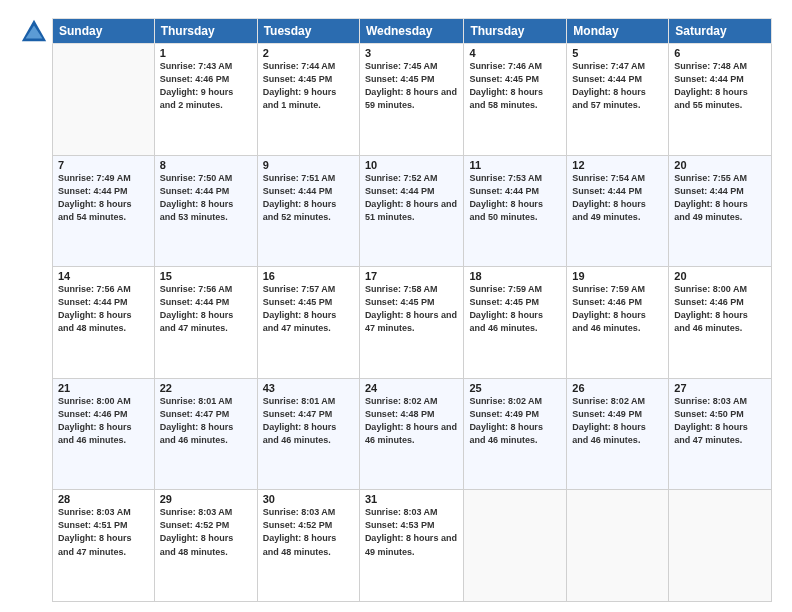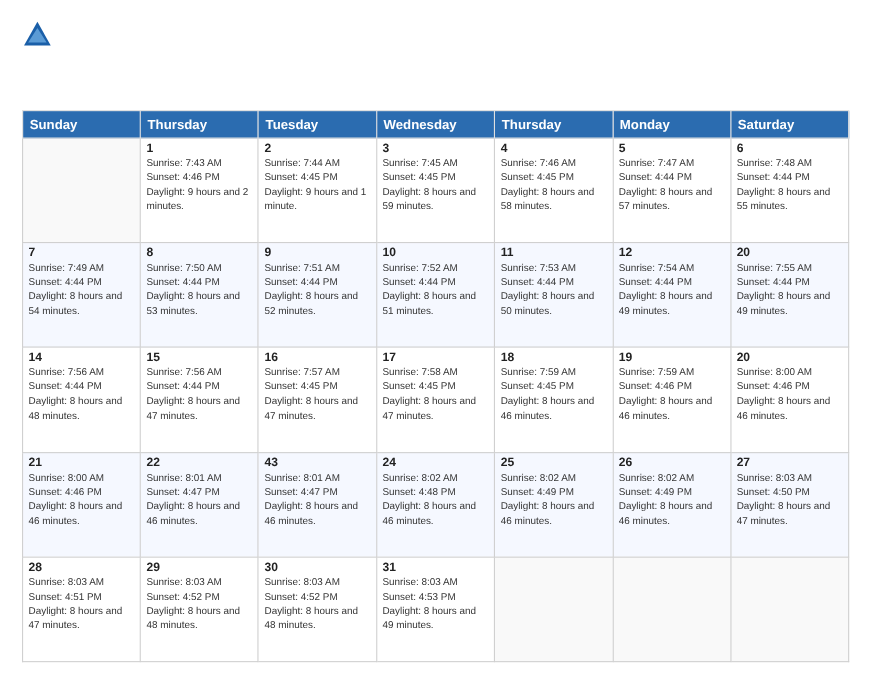--- a/index.html
+++ b/index.html
@@ -8,22 +8,20 @@
       height: 612px;
       font-family: Arial, sans-serif;
       background: #fff;
       overflow: hidden;
     }
     .page {
       width: 792px;
       height: 612px;
       padding: 18px 20px 10px 20px;
       display: flex;
-      flex-direction: column;
-      gap: 48px;
     }
     .header {
       display: flex;
       align-items: flex-start;
       justify-content: space-between;
       margin-bottom: 6px;
     }
     .logo {
       display: flex;
       align-items: center;
@@ -86,20 +84,21 @@
       font-size: 11px;
       font-weight: bold;
       color: #222;
       margin-bottom: 1px;
       display: block;
     }
     .day-info {
       font-size: 9px;
       color: #333;
       line-height: 1.45;
+      font-weight: bold;
     }
     .calendar tr:nth-child(even) td {
       background: #f5f8ff;
     }
     .calendar tr:nth-child(even) td.empty {
       background: #f0f0f0;
     }
   </style>
 </head>
 <body>

